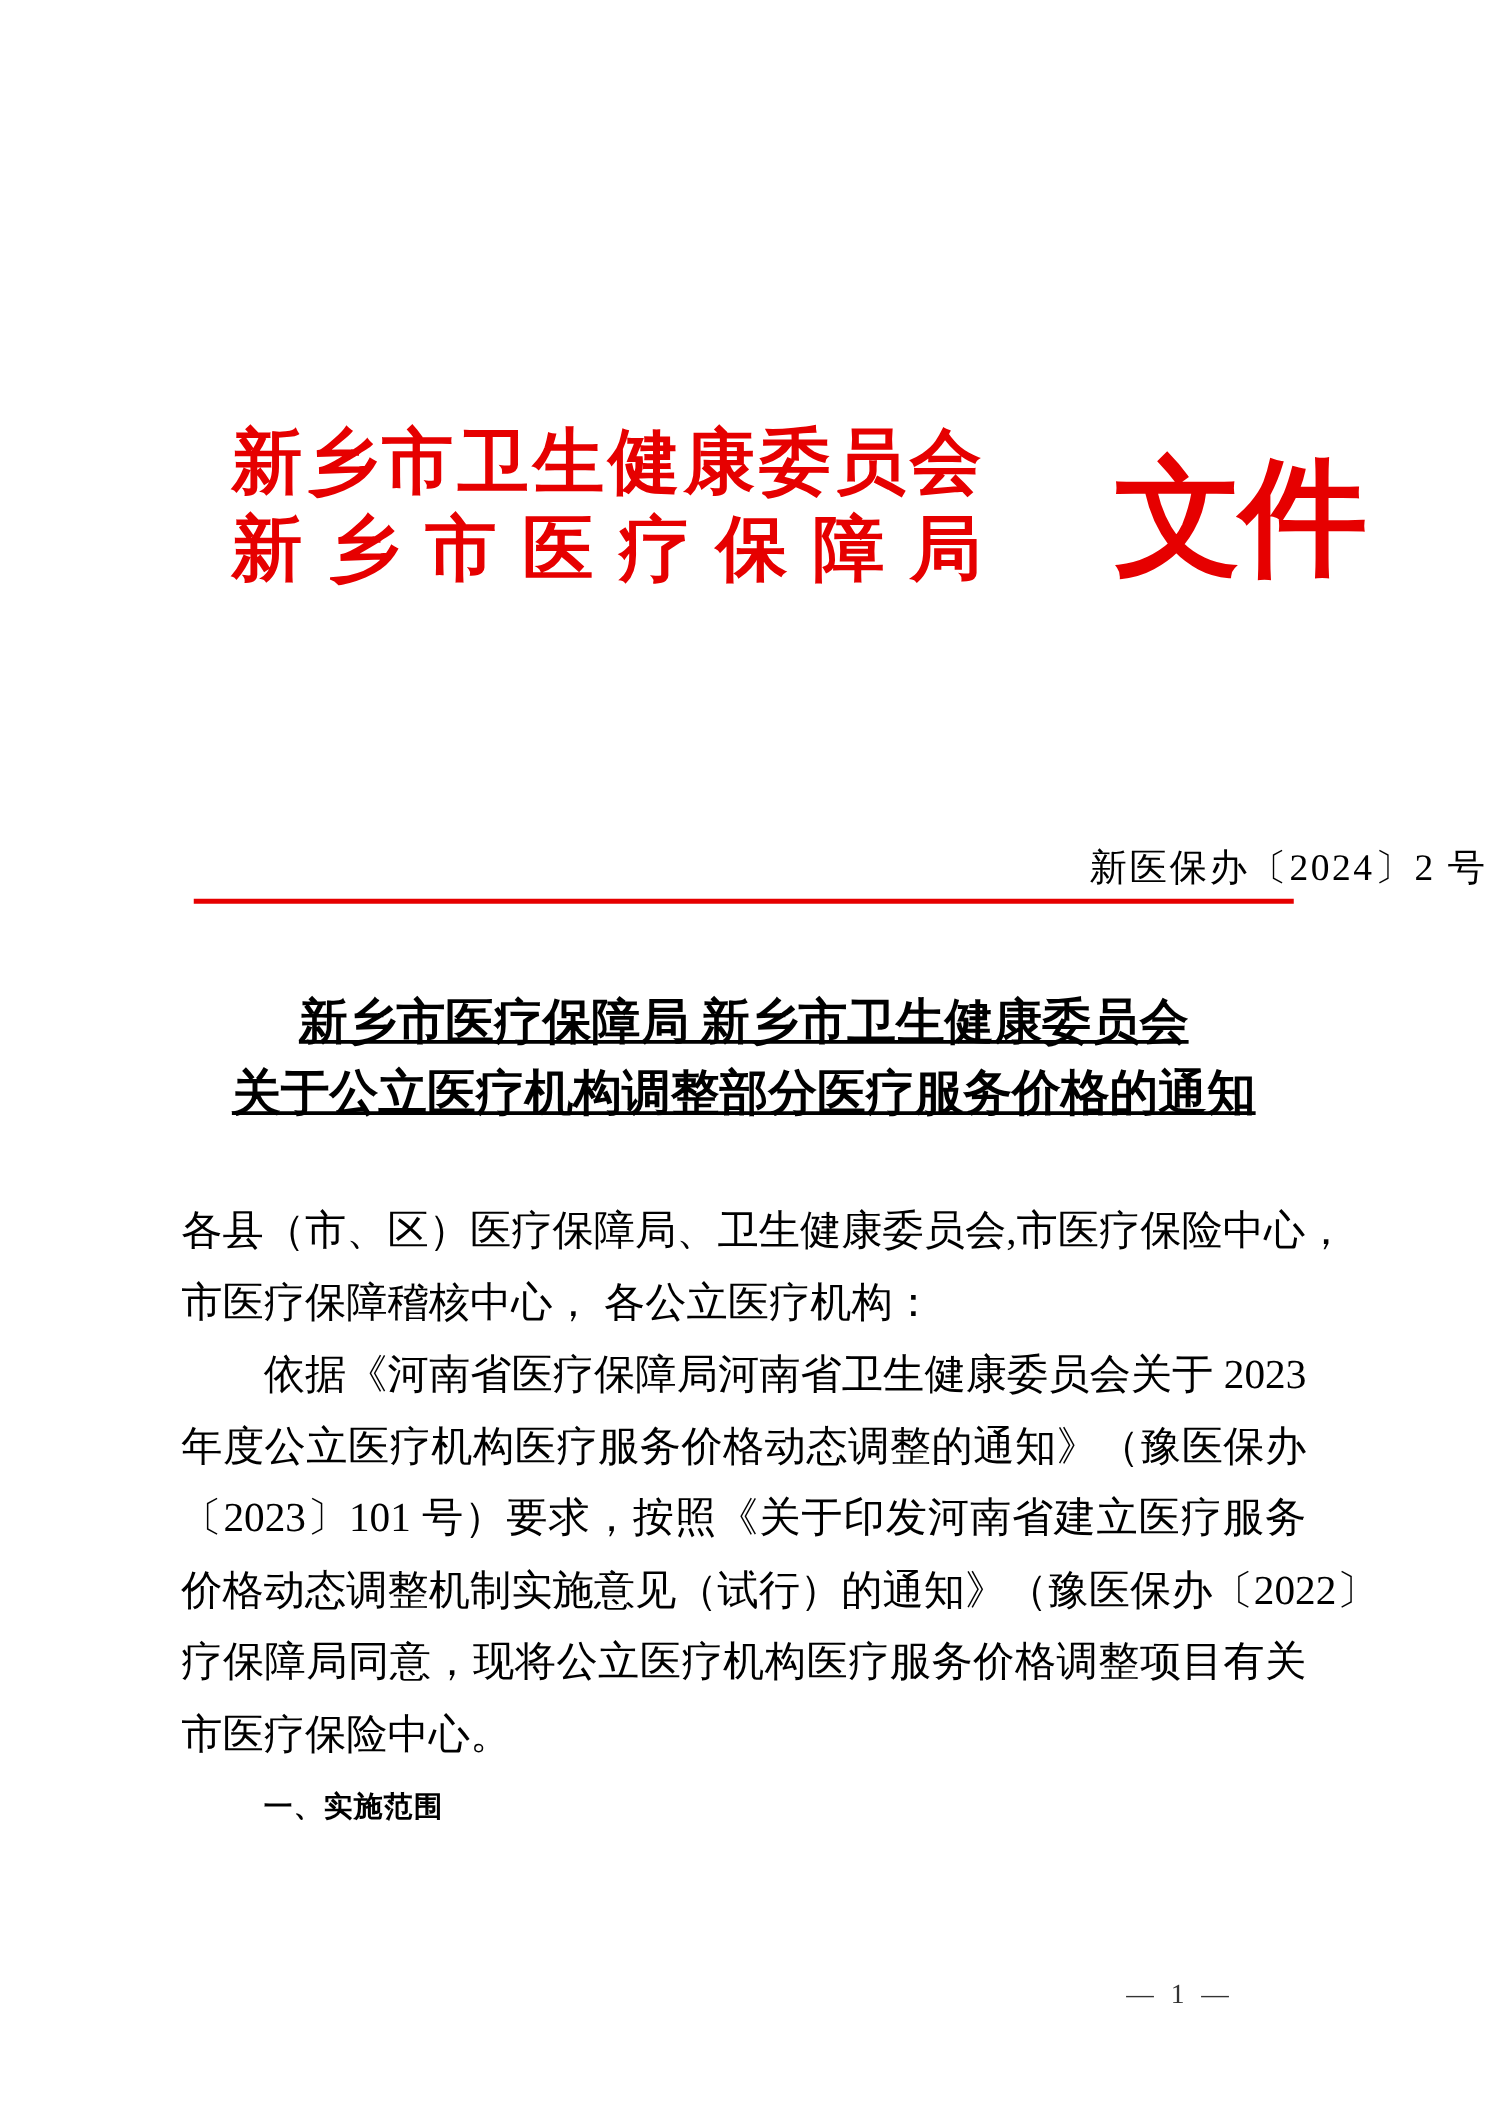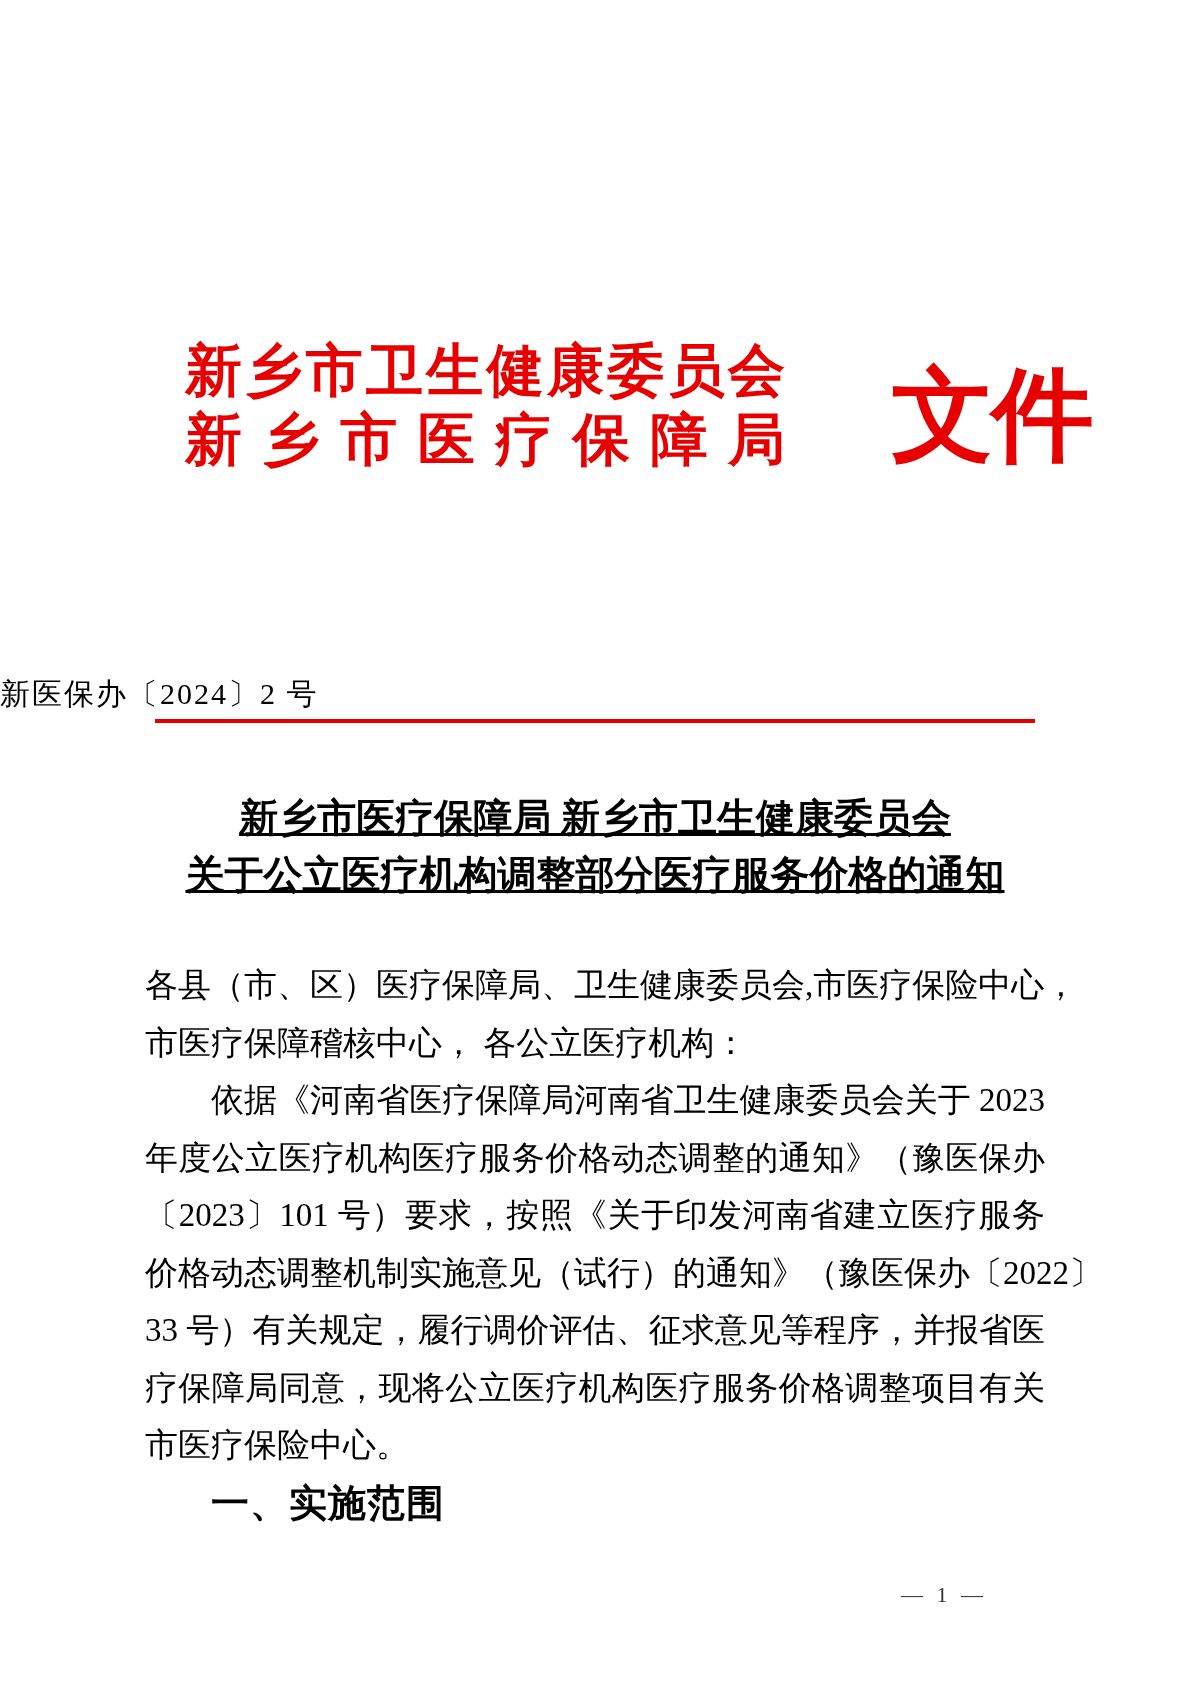--- a/index.html
+++ b/index.html
@@ -43,21 +43,21 @@
     white-space: nowrap;
     margin-left: 48px;
   }
 
   
   .doc-number {
     position: absolute;
     left: 0;
     top: 674px;
     width: 100%;
-    text-align: left;
+    text-align: right;
     font-size: 30px;
     letter-spacing: 2px;
   }
   .red-rule {
     position: absolute;
     left: 155px;
     top: 719px;
     width: 880px;
     height: 4px;
     background: #e60000;
@@ -96,21 +96,21 @@
     text-align: center;
     text-align-last: left;
   }
   .body-line.indent { text-indent: 66px; }
   .section-heading {
     height: 57.5px;
     line-height: 57.5px;
     padding-left: 66px;
     font-family: Liberation Sans, sans-serif;
     font-weight: bold;
-    font-size: 38px;
+    font-size: 23px;
     letter-spacing: 1px;
   }
 
   
   .footer-page {
     position: absolute;
     top: 1582px;
     left: 888px;
     width: 112px;
     text-align: center;
@@ -141,21 +141,20 @@
     <div>关于公立医疗机构调整部分医疗服务价格的通知</div>
   </div>
 
   <div class="body-block">
     <div class="body-line">各县（市、区）医疗保障局、卫生健康委员会,市医疗保险中心，</div>
     <div class="body-line flush">市医疗保障稽核中心， 各公立医疗机构：</div>
     <div class="body-line indent">依据《河南省医疗保障局河南省卫生健康委员会关于 2023</div>
     <div class="body-line">年度公立医疗机构医疗服务价格动态调整的通知》（豫医保办</div>
     <div class="body-line">〔2023〕101 号）要求，按照《关于印发河南省建立医疗服务</div>
     <div class="body-line">价格动态调整机制实施意见（试行）的通知》（豫医保办〔2022〕</div>
-    <div class="body-line">33 号）有关规定，履行调价评估、征求意见等程序，并报省医</div>
     <div class="body-line">疗保障局同意，现将公立医疗机构医疗服务价格调整项目有关</div>
     <div class="body-line flush">市医疗保险中心。</div>
     <div class="section-heading">一、实施范围</div>
   </div>
 
   <div class="footer-page">— 1 —</div>
 
 </div>
 
 </body></html>

